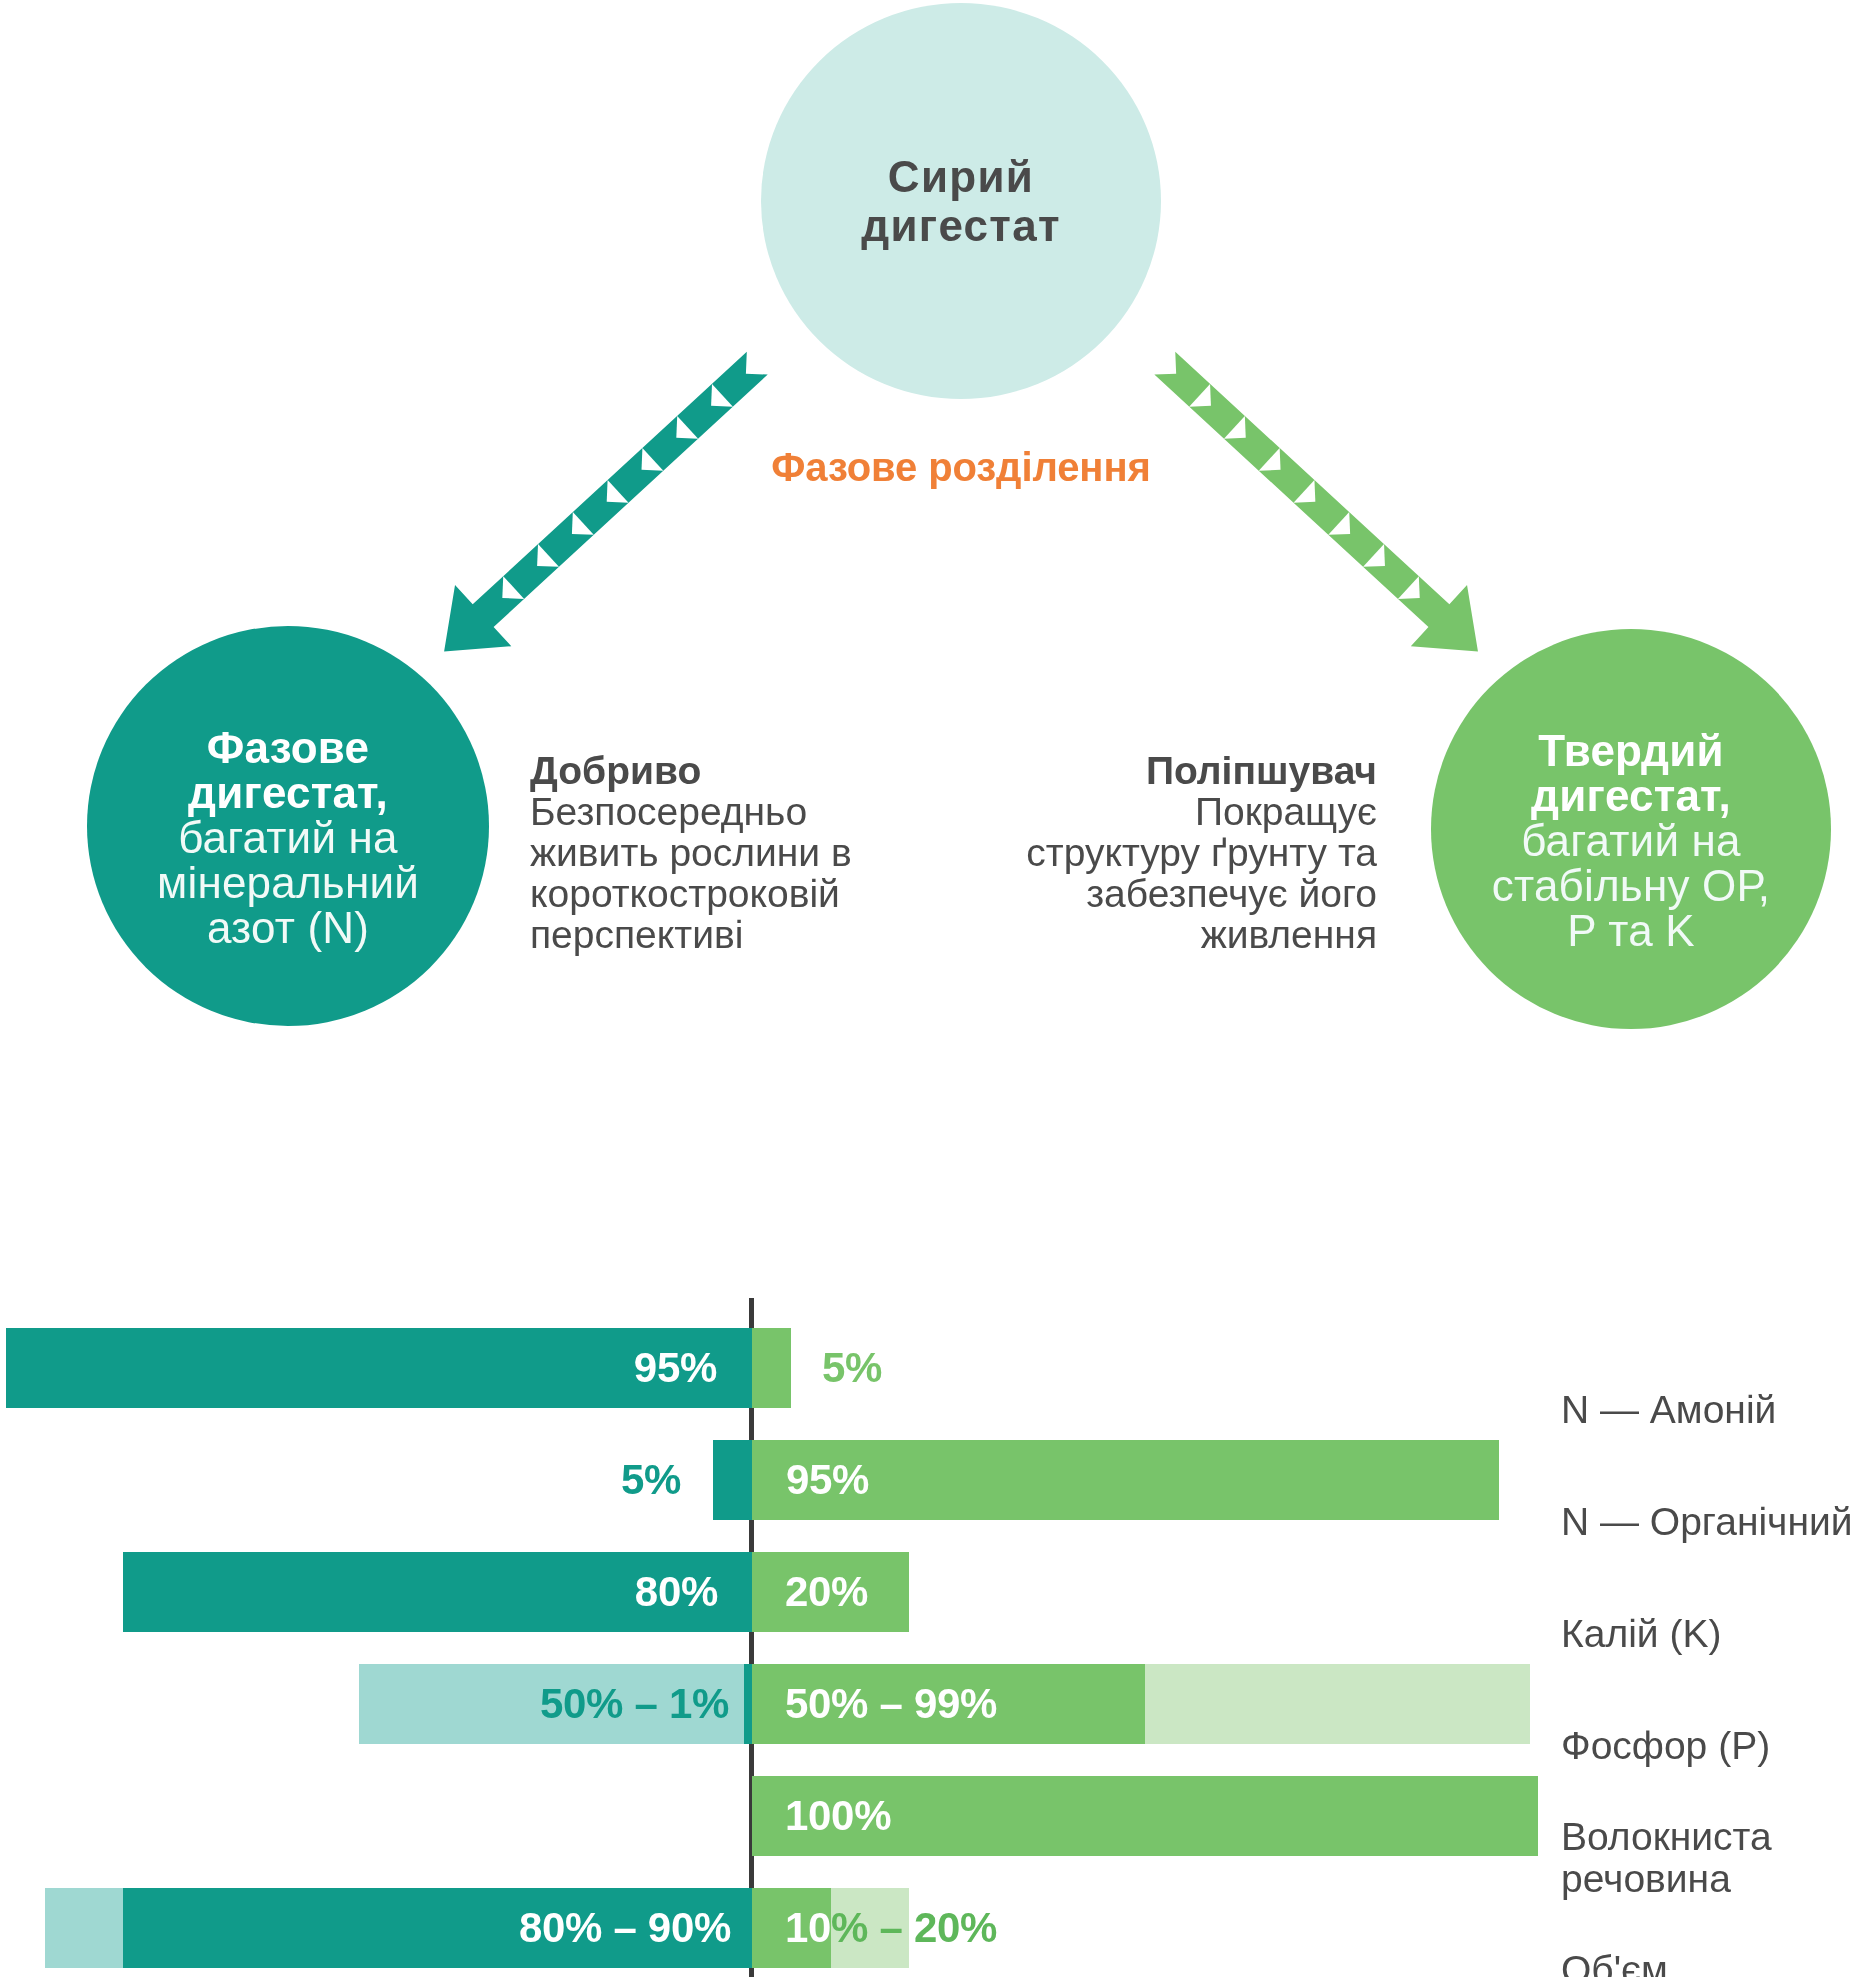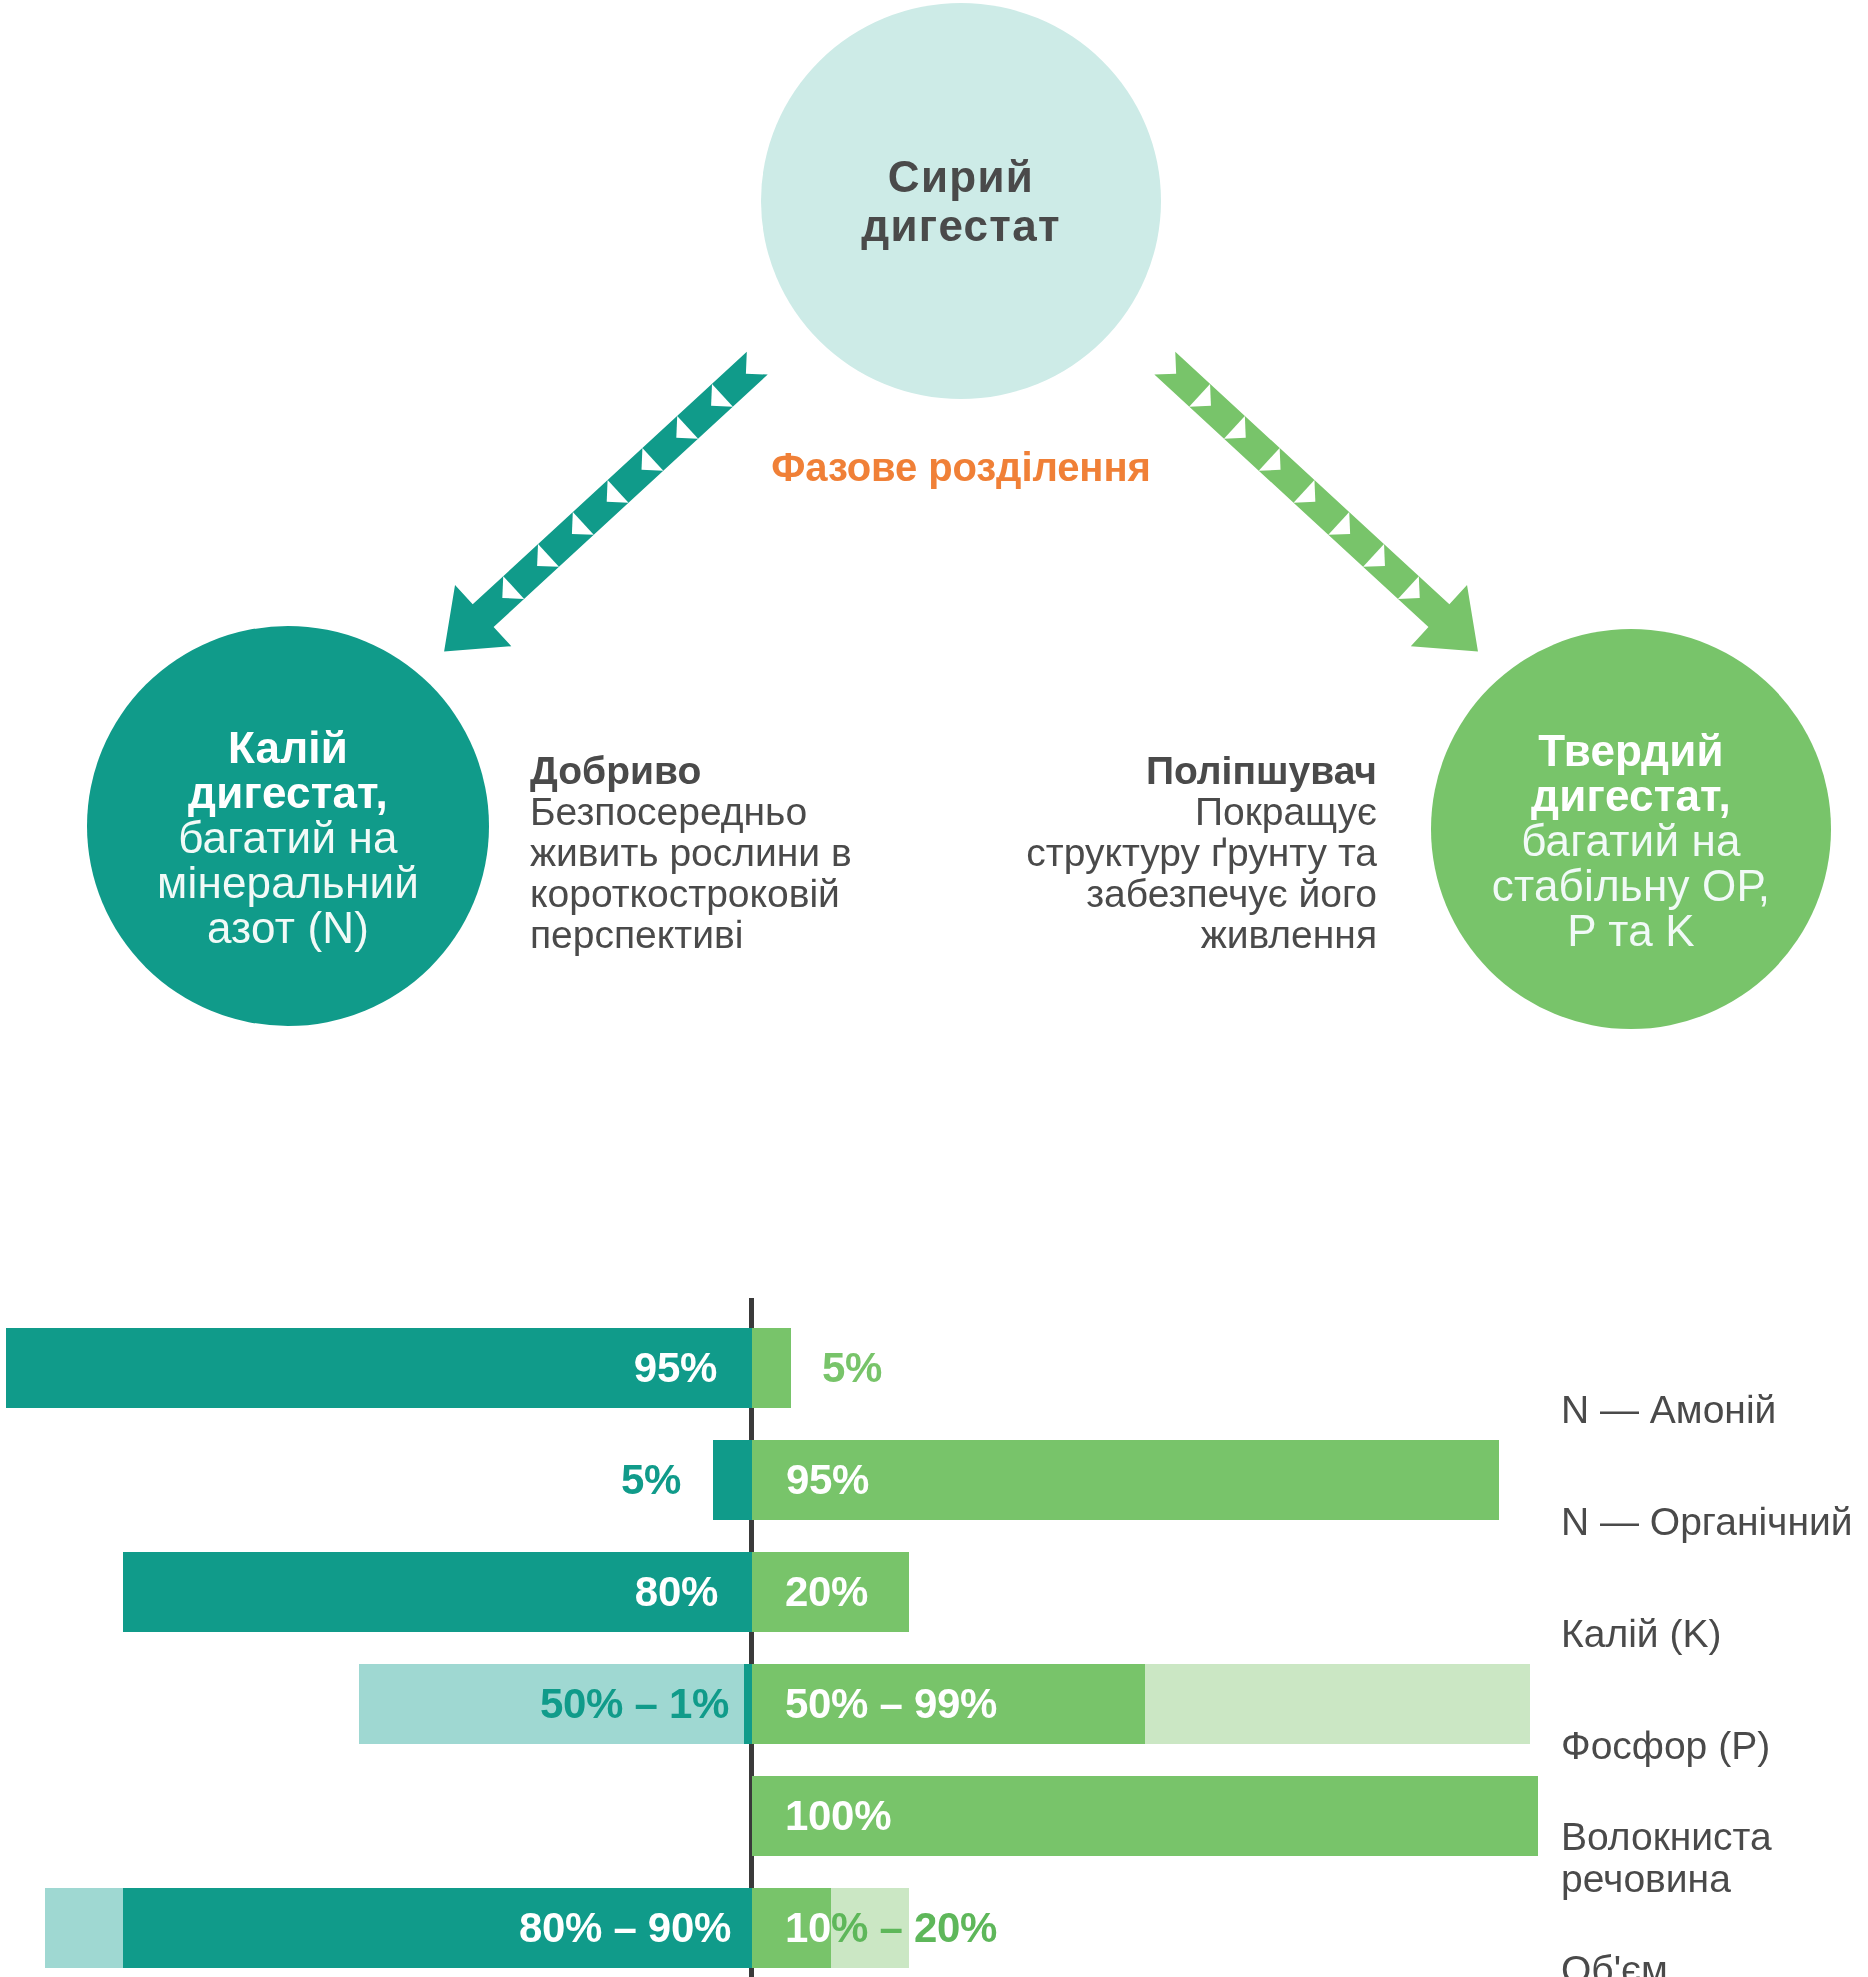--- a/index.html
+++ b/index.html
@@ -74,21 +74,21 @@
   </svg>
 
   <div class="circ" id="top-circle">
     <div class="t">Сирий</div>
     <div class="t">дигестат</div>
   </div>
 
   <div id="sep-label">Фазове розділення</div>
 
   <div class="circ bigcirc" id="left-circle">
-    <div class="bold">Калій</div>
+    <div class="bold">Фазове</div>
     <div class="bold">дигестат,</div>
     <div class="reg" style="white-space:pre-line">багатий на
 мінеральний
 азот (N)</div>
   </div>
 
   <div class="circ bigcirc" id="right-circle">
     <div class="bold">Твердий</div>
     <div class="bold">дигестат,</div>
     <div class="reg" style="white-space:pre-line">багатий на

